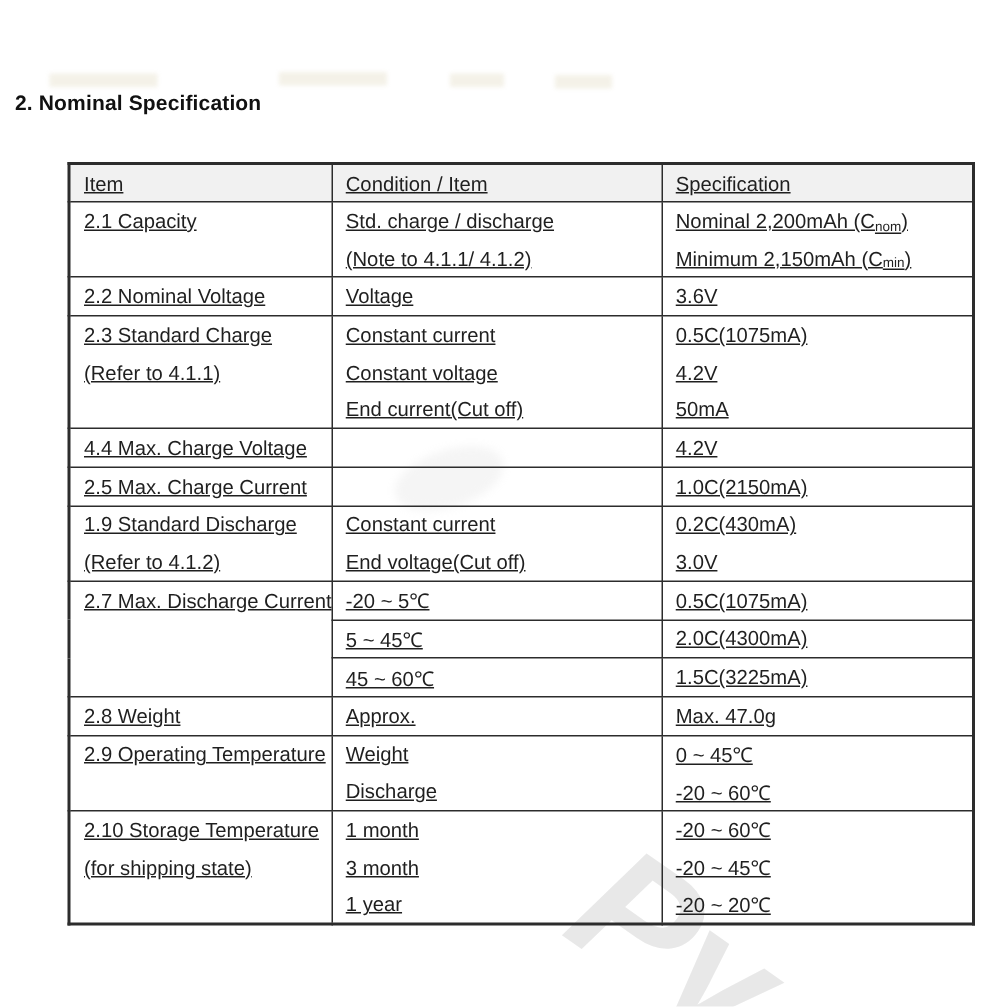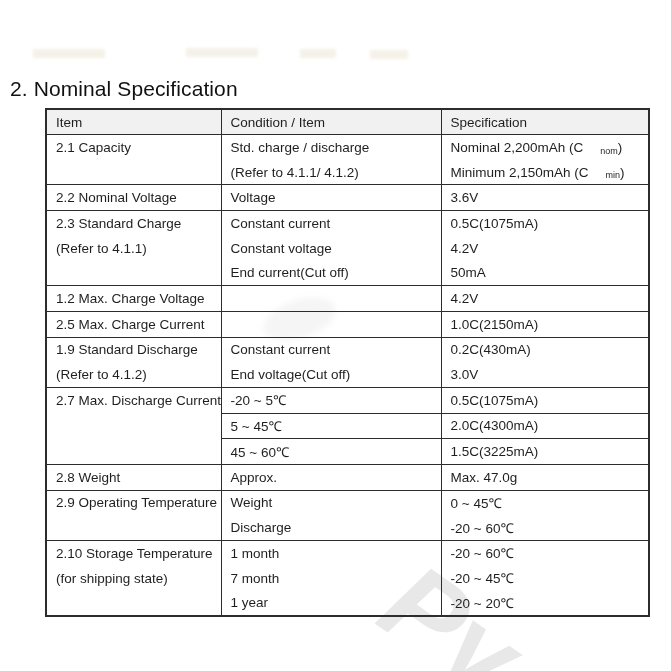--- a/index.html
+++ b/index.html
@@ -6,38 +6,38 @@
   body{
     width:671px;height:671px;
     background:#ffffff;
     font-family:"Liberation Sans", sans-serif;
     color:#1f1f1f;
     position:relative;
     overflow:hidden;
   }
   .doc-title{
     position:absolute;
-    left:10px;top:60px;
-    font-size:21px;
-    font-weight:normal;
+    left:10px;top:48px;
+    font-size:14px;
+    font-weight:bold;
     color:#111111;
     letter-spacing:0.1px;
   }
   table.spec{
     position:absolute;
     left:45px;top:108px;
     width:603px;
     border-collapse:collapse;
     table-layout:fixed;
     background:transparent;
   }
   table.spec, table.spec th, table.spec td{
     border:1px solid #2c2c2c;
   }
-  table.spec{border-width:2px;}
+  table.spec{border-width:2px;text-decoration:underline;}
   th,td{
     padding:0 2px 0 9px;
     vertical-align:top;
     text-align:left;
     font-size:13.5px;
     font-weight:normal;
     color:#1f1f1f;
   }
   thead th{
     background:#f1f1f1;
@@ -48,21 +48,20 @@
     height:24.7px;
     display:flex;
     align-items:center;
     white-space:pre;
   }
   sub.cs{
     font-size:9px;
     line-height:1;
     align-self:flex-end;
     margin-bottom:4px;
-    margin-left:17px;
   }
   
   .watermark{
     position:absolute;
     left:432px;top:538px;
     font-size:112px;
     font-weight:bold;
     font-style:italic;
     color:#d6d6d6;
     opacity:0.55;
@@ -121,21 +120,21 @@
     </tr>
   </thead>
   <tbody>
 
     <tr>
       <td>
         <div class="ln">2.1 Capacity</div>
       </td>
       <td>
         <div class="ln">Std. charge / discharge</div>
-        <div class="ln">(Refer to 4.1.1/ 4.1.2)</div>
+        <div class="ln">(Note to 4.1.1/ 4.1.2)</div>
       </td>
       <td>
         <div class="ln"><span>Nominal 2,200mAh (C</span><sub class="cs">nom</sub><span>)</span></div>
         <div class="ln"><span>Minimum 2,150mAh (C</span><sub class="cs">min</sub><span>)</span></div>
       </td>
     </tr>
 
     <tr>
       <td>
           <div class="ln">2.2 Nominal Voltage</div>
@@ -160,21 +159,21 @@
       </td>
       <td>
         <div class="ln">0.5C(1075mA)</div>
         <div class="ln">4.2V</div>
         <div class="ln">50mA</div>
       </td>
     </tr>
 
     <tr>
       <td>
-          <div class="ln">1.2 Max. Charge Voltage</div>
+          <div class="ln">4.4 Max. Charge Voltage</div>
         </td>
       <td>
           <div class="ln"></div>
         </td>
       <td>
           <div class="ln">4.2V</div>
         </td>
     </tr>
 
     <tr>
@@ -258,21 +257,21 @@
       </td>
     </tr>
 
     <tr>
       <td>
         <div class="ln">2.10 Storage Temperature</div>
         <div class="ln">(for shipping state)</div>
       </td>
       <td>
         <div class="ln">1 month</div>
-        <div class="ln">7 month</div>
+        <div class="ln">3 month</div>
         <div class="ln">1 year</div>
       </td>
       <td>
         <div class="ln">-20 ~ 60℃</div>
         <div class="ln">-20 ~ 45℃</div>
         <div class="ln">-20 ~ 20℃</div>
       </td>
     </tr>
 
   </tbody>

